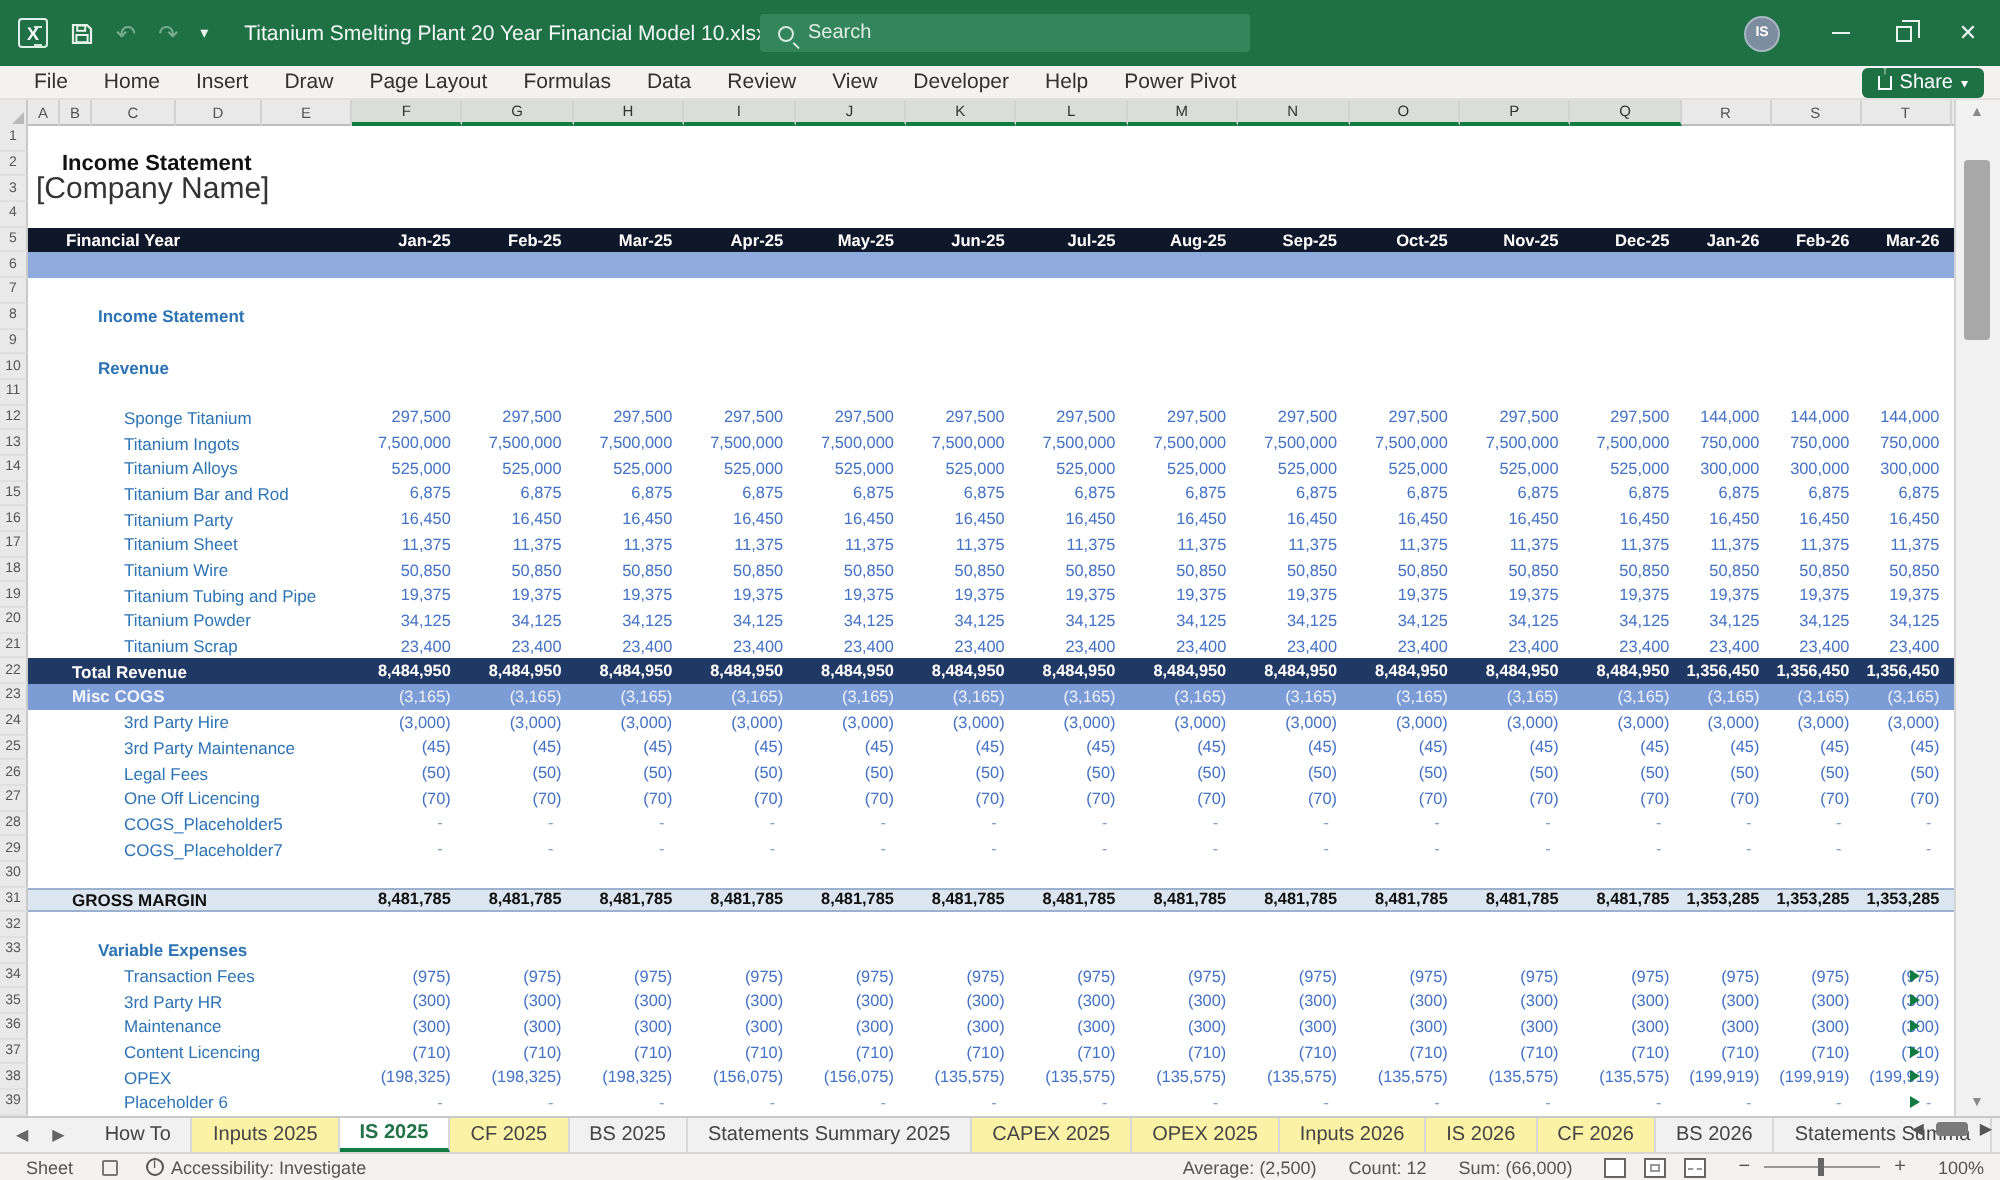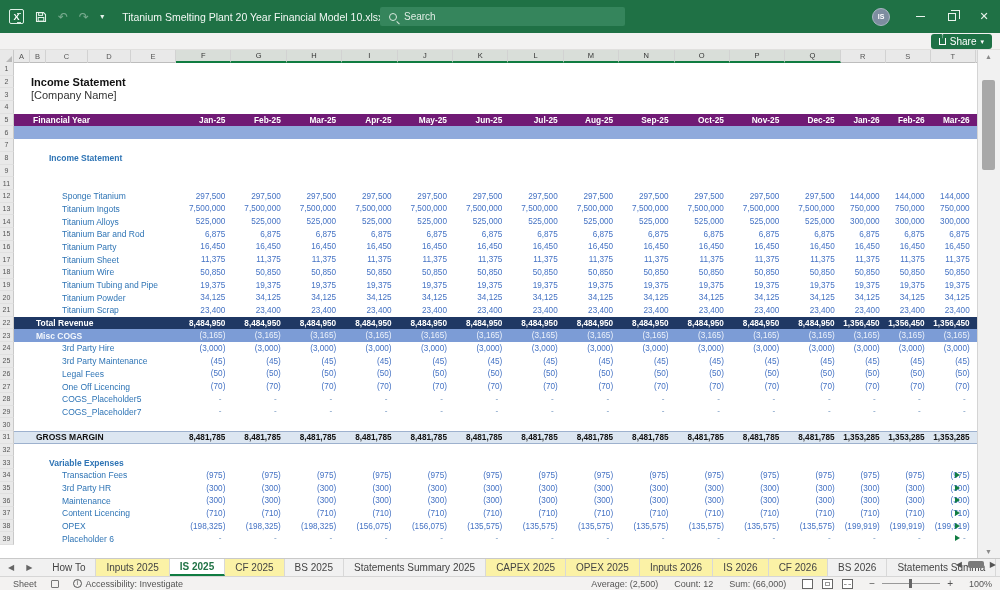--- a/index.html
+++ b/index.html
@@ -61,25 +61,25 @@
   
   .grid { position:absolute; left:0; top:63px; width:977px; height:495px; background:#fff; overflow:hidden; }
   .grow { display:flex; height:12.692px; }
   .rn { width:14px; background:#E9E9E9; border-right:1px solid #C9C9C9; border-bottom:1px solid #E0E0E0;
     font-size:7px; color:#555; display:flex; align-items:center; justify-content:center; flex:none; }
   .rowbody { flex:1; display:flex; position:relative; align-items:center; }
   .lbl { width:162px; flex:none; font-size:8.5px; white-space:nowrap; overflow:hidden; }
   .v { flex:none; text-align:right; padding-right:6px; font-size:8.2px; color:#4472C4; white-space:nowrap; }
   .v.dash { color:#7F9FC6; padding-right:10px; }
   .ind-title { padding-left:17px; font-size:11px; font-weight:bold; color:#111; }
-  .ind-sub { padding-left:17px; font-size:11px; color:#333; }
+  .ind-sub { padding-left:4px; font-size:15px; color:#333; }
   .ind-sec { padding-left:35px; font-weight:bold; color:#2E74B5; }
   .ind-item { padding-left:48px; color:#2E74B5; }
   .ind-band { padding-left:22px; }
-  .mh { background:#701a75; }
+  .mh { background:#0f172a; }
   .mh .lbl { padding-left:19px; color:#fff; font-weight:bold; font-size:8.5px; }
   .mh .v { color:#fff; font-weight:bold; font-size:8.3px; }
   .band6 { background:#8FAADC; }
   .tdark { background:#1F3864; }
   .tdark .lbl { color:#fff; font-weight:bold; }
   .tdark .v { color:#fff; font-weight:bold; }
   .tmid { background:#7C9CD6; }
   .tmid .lbl { color:#F2F6FC; font-weight:600; }
   .tmid .v { color:#EDF2FA; }
   .gross { background:#DCE6F1; border-top:1px solid #9DB1CE; border-bottom:1px solid #9DB1CE; }
@@ -156,20 +156,34 @@
           <span class="min-glyph"></span>
         </span>
       <span class="wbtn">
           <span class="rest-glyph"></span>
         </span>
       <span class="wbtn">✕</span>
     </div>
   </div>
 
   <div class="ribbonrow">
+    <div class="rtabs">
+        <div class="rtab">File</div>
+        <div class="rtab">Home</div>
+        <div class="rtab">Insert</div>
+        <div class="rtab">Draw</div>
+        <div class="rtab">Page Layout</div>
+        <div class="rtab">Formulas</div>
+        <div class="rtab">Data</div>
+        <div class="rtab">Review</div>
+        <div class="rtab">View</div>
+        <div class="rtab">Developer</div>
+        <div class="rtab">Help</div>
+        <div class="rtab">Power Pivot</div>
+      </div>
     <div class="share-btn">
       <span class="share-glyph"></span>
       <span>Share</span>
       <span class="share-caret">▾</span>
     </div>
   </div>
 
   <div class="colheads">
     <div class="corner"></div>
   <div class="colh" style="width: 16px;">A</div>
@@ -248,20 +262,26 @@
         <div class="rn">8</div>
         <div class="rowbody">
           <div class="lbl ind-sec">Income Statement</div>
         </div>
       </div>
       <div class="grow">
         <div class="rn">9</div>
         <div class="rowbody"></div>
       </div>
       <div class="grow">
+        <div class="rn">10</div>
+        <div class="rowbody">
+          <div class="lbl ind-sec">Revenue</div>
+        </div>
+      </div>
+      <div class="grow">
         <div class="rn">11</div>
         <div class="rowbody"></div>
       </div>
       <div class="grow">
         <div class="rn">12</div>
         <div class="rowbody">
           <div class="lbl ind-item">Sponge Titanium</div>
           <div class="v" style="width: 55.4px;">297,500</div>
           <div class="v" style="width: 55.4px;">297,500</div>
           <div class="v" style="width: 55.4px;">297,500</div>

